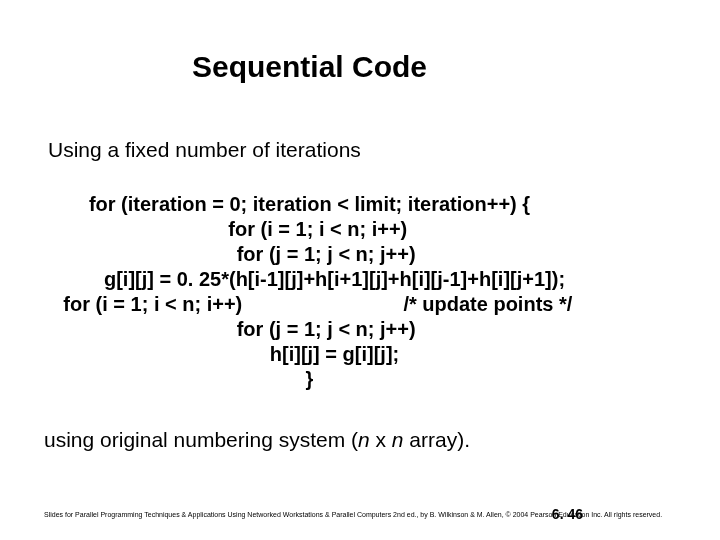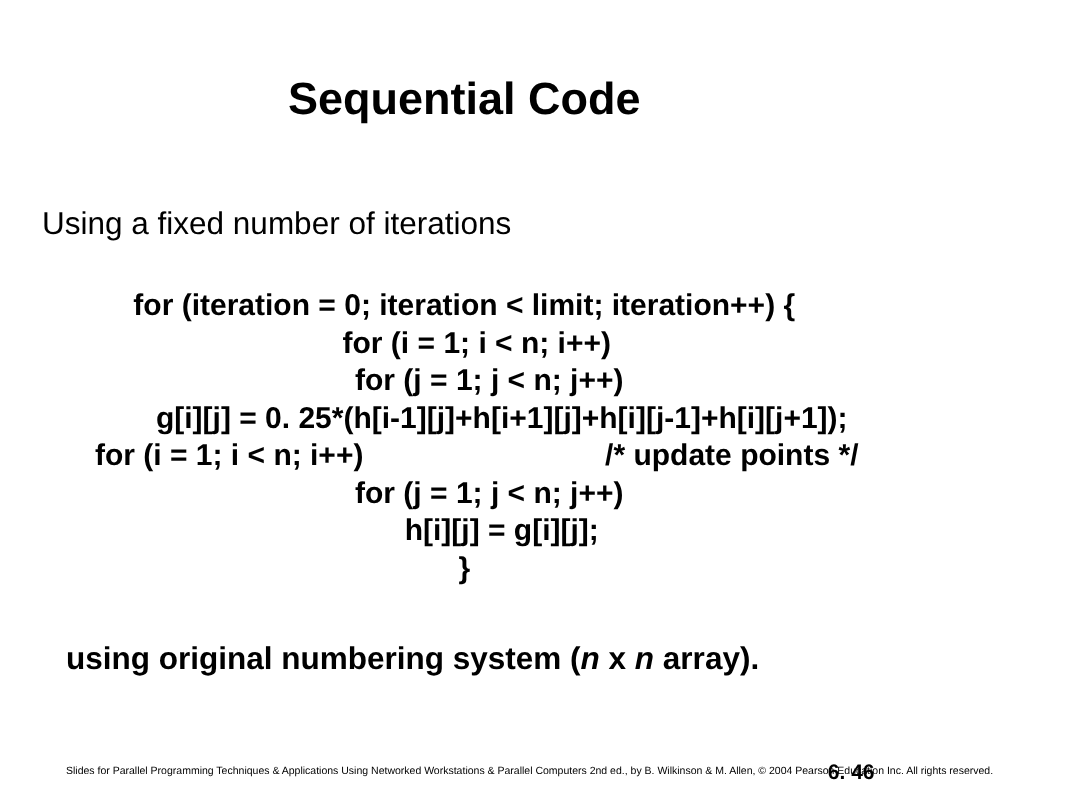--- a/index.html
+++ b/index.html
@@ -23,41 +23,41 @@
     top: 50px;
     left: 0;
     width: 100%;
     text-align: center;
     font-size: 30px;
     font-weight: bold;
   }
   .subtitle {
     position: absolute;
     top: 138px;
-    left: 28px;
+    left: 48px;
     font-size: 21px;
     font-weight: normal;
   }
   .code-block {
     position: absolute;
     top: 192px;
     left: 44px;
     right: 44px;
     font-size: 20px;
     font-weight: bold;
     white-space: pre;
     line-height: 1.25;
     text-align: center;
   }
   .explain {
     position: absolute;
     top: 428px;
     left: 44px;
     font-size: 21px;
-    font-weight: bold;
+    font-weight: normal;
   }
   .explain .ital {
     font-style: italic;
   }
   .footer {
     position: absolute;
     left: 44px;
     bottom: 22px;
     font-size: 7px;
     font-weight: normal;

